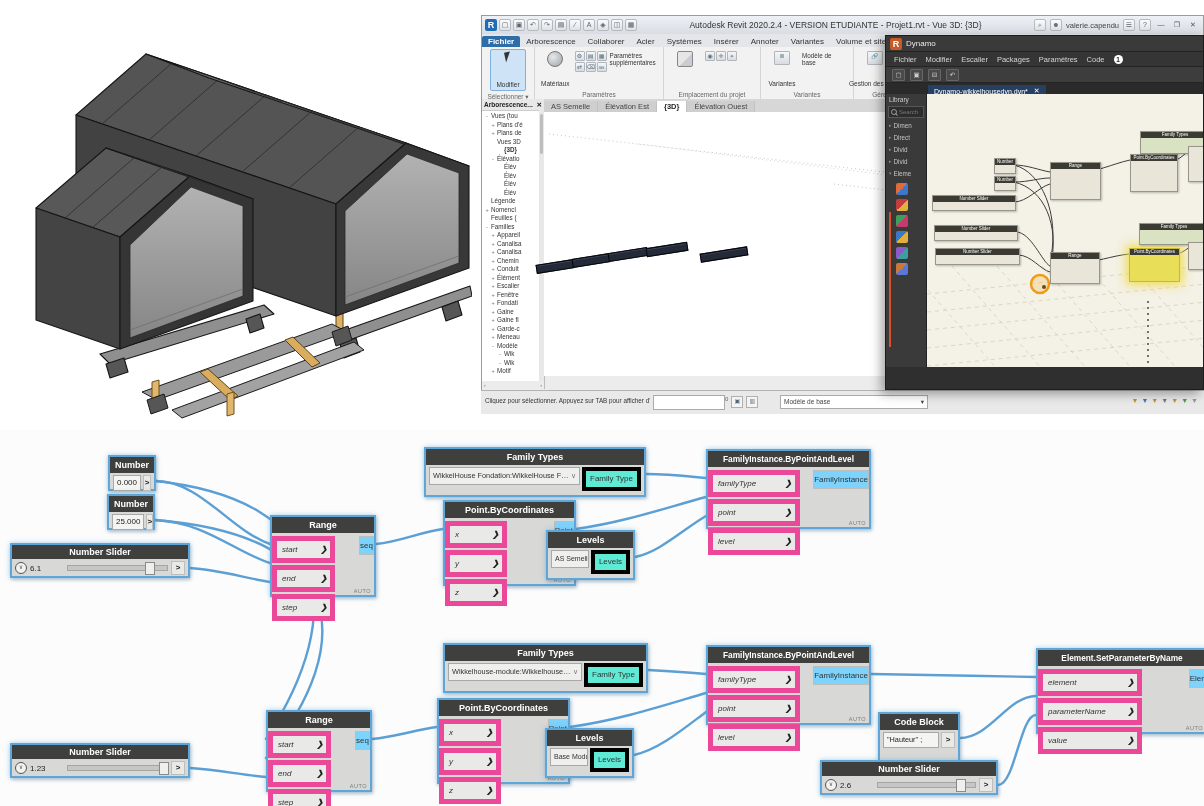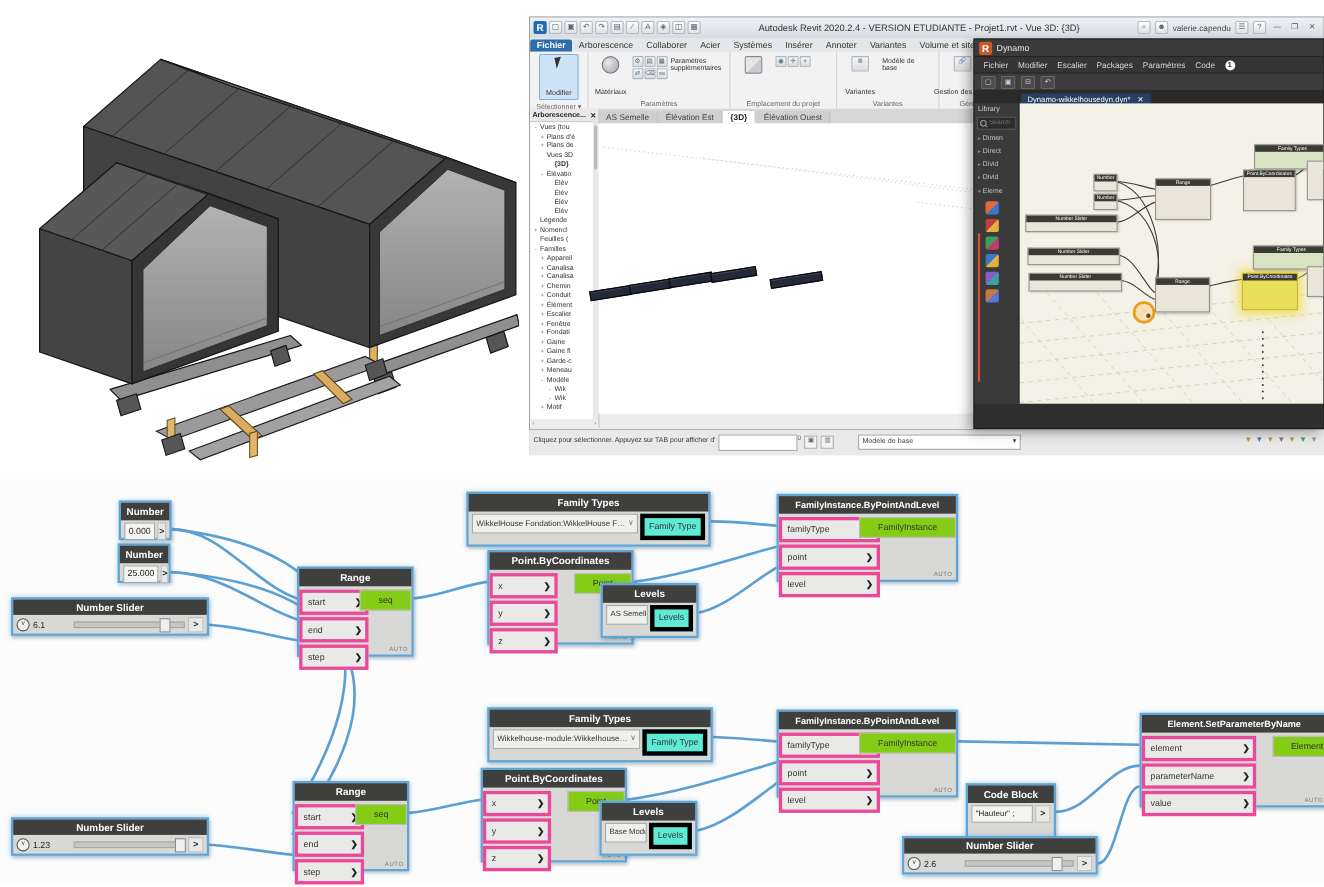--- a/index.html
+++ b/index.html
@@ -85,23 +85,23 @@
   .runmsg{margin-left:28px;color:#d8932b;font-size:7px;font-style:italic;}
 
   
   .graph{position:absolute;left:0;top:430px;width:1204px;height:376px;background:#fcfcfc;}
   .gwires{position:absolute;left:0;top:0;}
   .node{position:absolute;border:2px solid #5ea6d8;background:#d8d8d6;box-shadow:0 0 5px rgba(94,166,216,.55),1px 2px 3px rgba(0,0,0,.18);box-sizing:border-box;}
   .nh{background:#3f3f3d;color:#fff;font-size:9px;font-weight:bold;text-align:center;line-height:16px;height:16px;white-space:nowrap;overflow:hidden;}
   .nbody{position:relative;padding:3px 0 0 0;}
   .inrows{display:flex;flex-direction:column;gap:2px;width:62%;}
   .inrows.wide{width:57%;}
-  .prow{background:#e9e9e7;border:3px solid #ec4899;height:17px;display:flex;align-items:center;justify-content:space-between;padding:0 3px 0 5px;font-size:8px;color:#333;}
+  .prow{background:#e9e9e7;border:5px solid #ec4899;height:17px;display:flex;align-items:center;justify-content:space-between;padding:0 3px 0 5px;font-size:8px;color:#333;font-style:italic;}
   .pch{font-weight:bold;color:#222;font-size:8px;}
-  .outcell{position:absolute;right:0;background:#84cc16;border:1px solid #bdbdbb;height:17px;line-height:17px;font-size:8px;color:#333;padding:0 16px;text-align:right;white-space:nowrap;}
+  .outcell{position:absolute;right:0;background:#7dd3fc;border:1px solid #bdbdbb;height:17px;line-height:17px;font-size:8px;color:#333;padding:0 0;text-align:right;white-space:nowrap;}
   .ntag{position:absolute;right:3px;bottom:1px;font-size:5.5px;letter-spacing:.5px;color:#7c7c7c;}
   .numrow{display:flex;gap:2px;padding:2px 3px;}
   .valbox{flex:1;background:#f4f4f2;border:1px solid #a8a8a6;height:14px;line-height:14px;font-size:8px;padding:0 3px;color:#222;}
   .portbox{width:12px;background:#e9e9e7;border:1px solid #bdbdbb;height:14px;line-height:14px;text-align:center;font-size:8px;font-weight:bold;}
   .slrow{display:flex;align-items:center;gap:3px;padding:2px 3px;}
   .slcirc{width:10px;height:10px;border:1.4px solid #555;border-radius:50%;font-size:6px;line-height:9px;text-align:center;color:#555;flex-shrink:0;background:#f2f2f0;}
   .slval{font-size:8px;width:34px;color:#222;}
   .sltrack{flex:1;height:4px;background:#c6c6c4;border:1px solid #a6a6a4;position:relative;}
   .slhandle{position:absolute;top:-4px;width:8px;height:11px;background:#efefef;border:1px solid #8a8a8a;}
   .selbox{background:#efefed;border:1px solid #a8a8a6;height:16px;line-height:16px;font-size:7.3px;padding:0 3px;color:#333;display:flex;justify-content:space-between;align-items:center;white-space:nowrap;overflow:hidden;}

